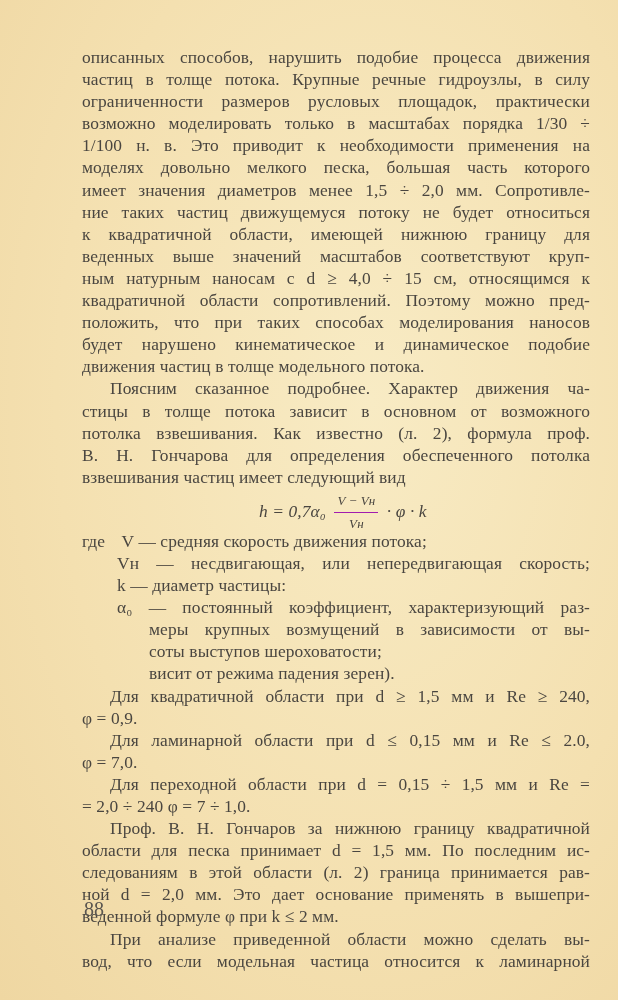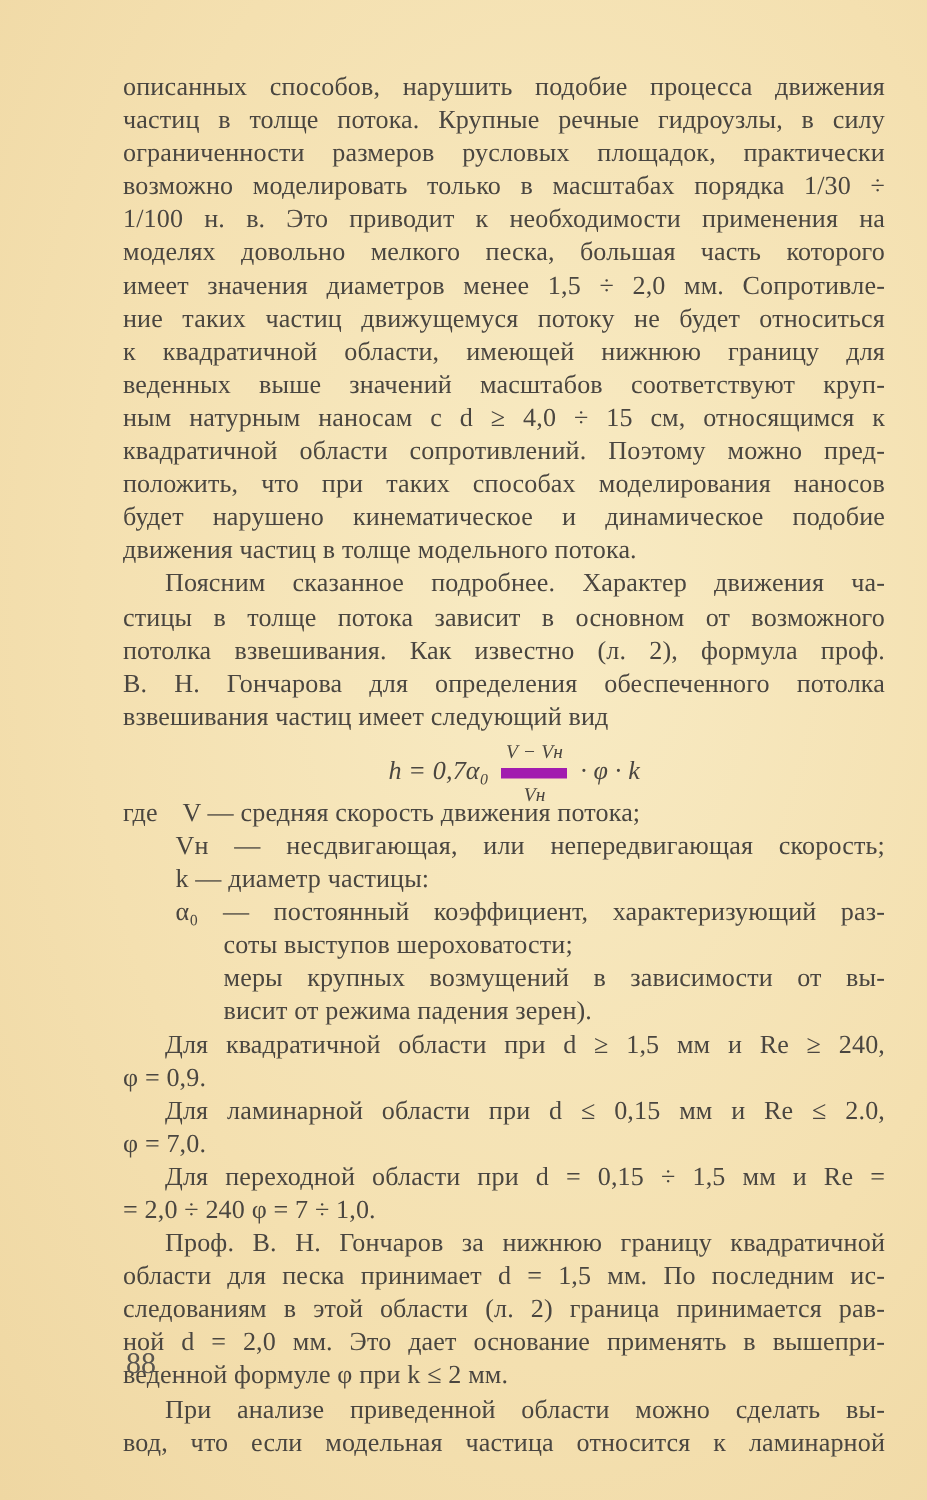--- a/index.html
+++ b/index.html
@@ -14,21 +14,21 @@
   .line {
     font-size: 17.4px; line-height: 22.1px; height: 22.1px;
     white-space: nowrap; text-align: justify; text-align-last: justify;
     letter-spacing: 0.1px;
   }
   .line.last { text-align-last: left; }
   .indent { padding-left: 28px; }
   .formula { text-align: center; text-align-last: center; height: 42px; position: relative; }
   .formula-inner { position: absolute; left: 177px; top: 2px; font-size: 17.4px; }
   .frac { display: inline-block; vertical-align: middle; text-align: center; font-size: 13px; margin: 0 4px; }
-  .frac .num { display: block; border-bottom: 7px solid #a21caf; padding: 0 3px; }
+  .frac .num { display: block; border-bottom: 1px solid #a21caf; padding: 0 3px; }
   .frac .den { display: block; font-family: Liberation Serif, serif; }
   .where-line { padding-left: 0; }
   .def-1 { padding-left: 35px; }
   .def-2 { padding-left: 67px; }
   .pageno { position: absolute; left: 84px; top: 898px; font-size: 20px; color: #5a5650; }
   i { font-style: italic; }
 </style>
 </head>
 <body>
 
@@ -71,22 +71,22 @@
   </div>
 
   <div>
     <div class="line last where-line">
       <span>где</span>
       <span style="padding-left:12px">V — средняя скорость движения потока;</span>
     </div>
     <div class="line def-1">Vн — несдвигающая, или непередвигающая скорость;</div>
     <div class="line last def-1">k — диаметр частицы:</div>
     <div class="line def-1">α₀ — постоянный коэффициент, характеризующий раз-</div>
+    <div class="line def-2">меры крупных возмущений в зависимости от вы-</div>
     <div class="line last def-2">соты выступов шероховатости;</div>
-    <div class="line def-2">меры крупных возмущений в зависимости от вы-</div>
     <div class="line last def-2">висит от режима падения зерен).</div>
   </div>
 
   <div>
     <div class="line indent">Для квадратичной области при d ≥ 1,5 мм и Re ≥ 240,</div>
     <div class="line last">φ = 0,9.</div>
     <div class="line indent">Для ламинарной области при d ≤ 0,15 мм и Re ≤ 2.0,</div>
     <div class="line last">φ = 7,0.</div>
     <div class="line indent">Для переходной области при d = 0,15 ÷ 1,5 мм и Re =</div>
     <div class="line last">= 2,0 ÷ 240 φ = 7 ÷ 1,0.</div>

